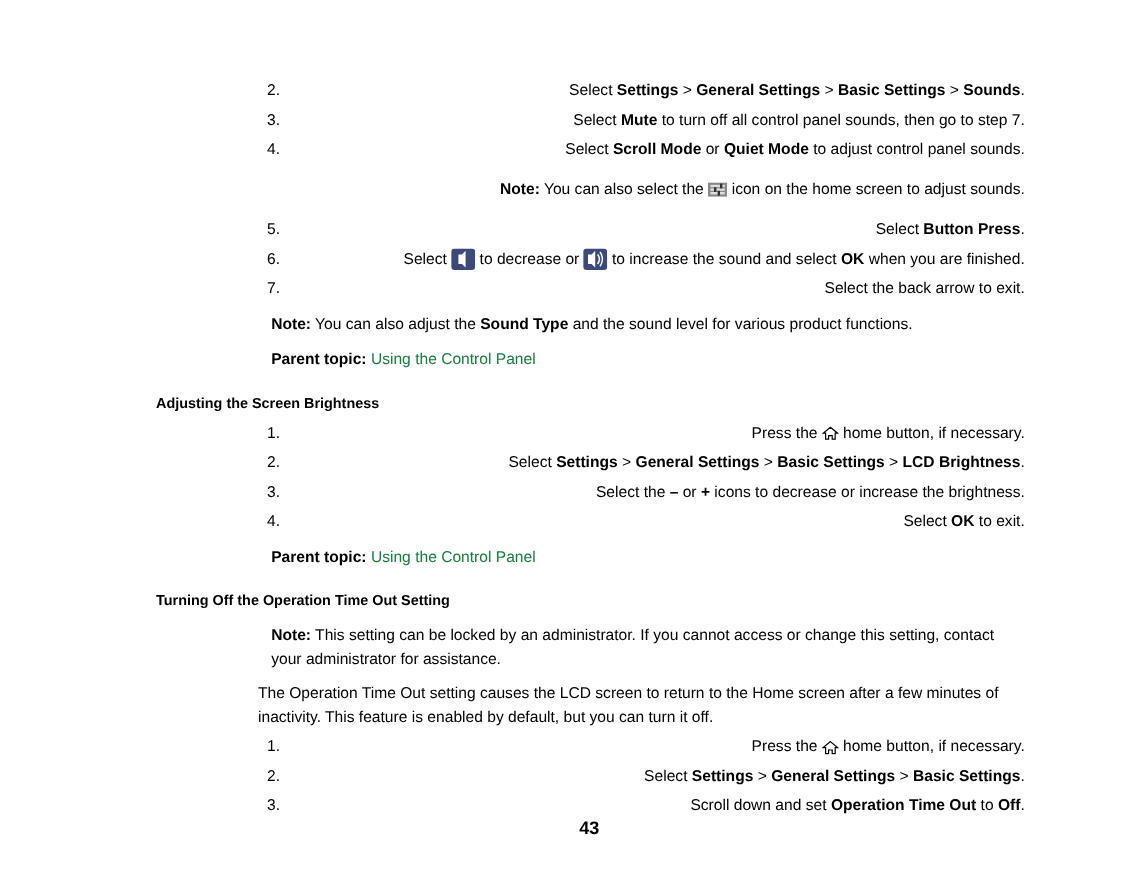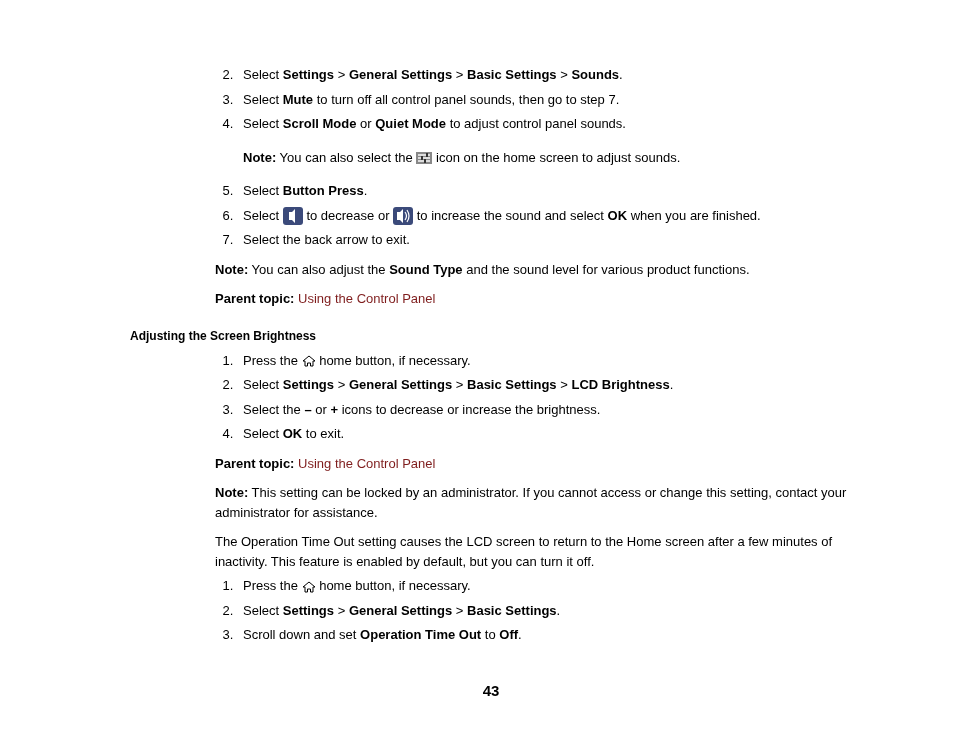--- a/index.html
+++ b/index.html
@@ -22,33 +22,34 @@
     margin-left: 85px;
   }
   h2 {
     font-size: 12px;
     font-weight: bold;
     margin: 18px 0 6px -85px;
   }
   ol {
     margin: 0;
     padding-left: 22px;
+    text-align: right;
   }
   ol li {
     margin: 5px 0;
     padding-left: 6px;
   }
   p {
-    margin: 10px 0;
+    margin: 10px 11px;
   }
   .indent-note {
     margin: 14px 0 14px 28px;
   }
   a.link {
-    color: #7f1d1d;
+    color: #15803d;
     text-decoration: none;
   }
   .page-num {
     position: absolute;
     bottom: 36px;
     left: 14px;
     width: 100%;
     text-align: center;
     font-size: 15px;
     font-weight: bold;
@@ -138,20 +139,21 @@
       <li>
         <span>Select </span><b>OK</b><span> to exit.</span>
       </li>
     </ol>
     <p>
       <b>Parent topic:</b>
       <span> </span>
       <a href="#" class="link">Using the Control Panel</a>
     </p>
 
+    <h2>Turning Off the Operation Time Out Setting</h2>
     <p>
       <b>Note:</b><span> This setting can be locked by an administrator. If you cannot access or change this setting, contact your administrator for assistance.</span>
     </p>
     <p style="margin:4px 0">The Operation Time Out setting causes the LCD screen to return to the Home screen after a few minutes of inactivity. This feature is enabled by default, but you can turn it off.</p>
     <ol>
       <li>
         <span>Press the </span>
         <svg class="icon" width="14" height="12">
             <polygon points="7,1 13,6 11,6 11,11 8.5,11 8.5,8 5.5,8 5.5,11 3,11 3,6 1,6" fill="none" stroke="#000" stroke-width="1"></polygon>
           </svg>

